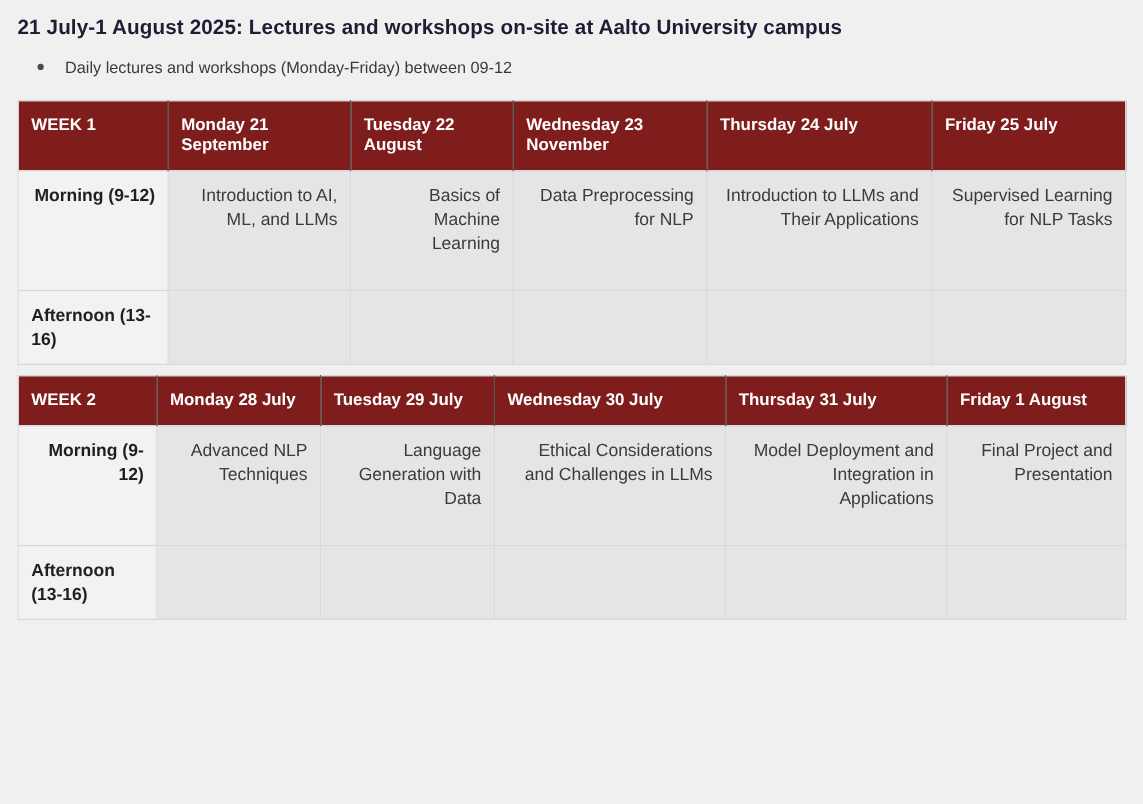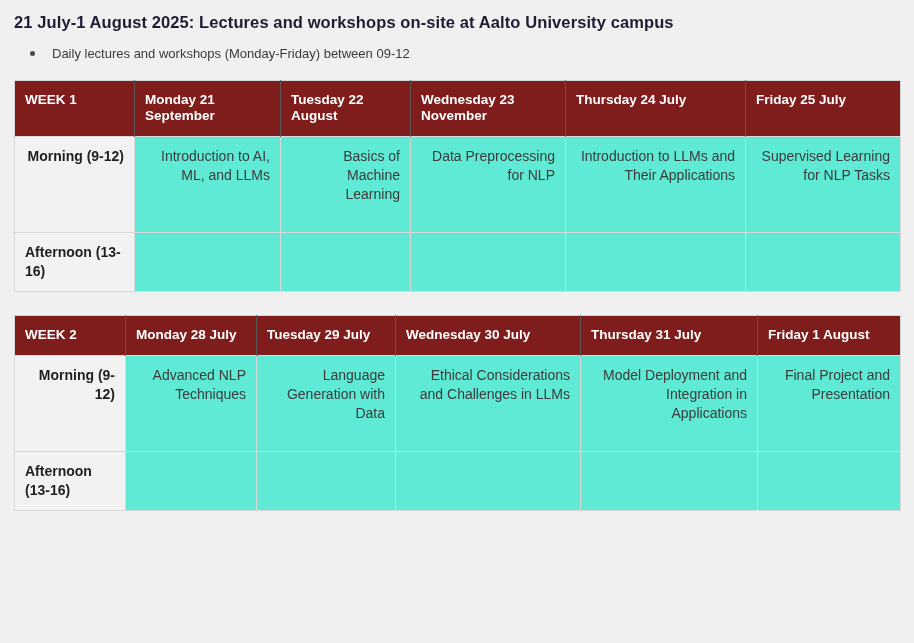--- a/index.html
+++ b/index.html
@@ -75,21 +75,21 @@
   }
   table.schedule thead th:last-child { border-right: none; }
 
   table.schedule tbody td {
     border: 1px solid #d9d9d9;
     padding: 10px 10px 10px 10px;
     font-size: 14px;
     line-height: 19px;
     vertical-align: top;
     color: #3b3b3b;
-    background: #5eead4;
+    background: #e5e5e5;
     box-sizing: border-box;
   }
   table.schedule tbody td.rowhead {
     background: #f2f2f2;
     font-weight: bold;
     color: #1f1f1f;
     font-size: 14px;
     line-height: 19px;
   }
   tr.row-morning td { height: 96px; text-align: right; }
@@ -105,21 +105,21 @@
 
   
   #table-week-2 col.c0 { width: 111px; }
   #table-week-2 col.c1 { width: 131px; }
   #table-week-2 col.c2 { width: 139px; }
   #table-week-2 col.c3 { width: 185px; }
   #table-week-2 col.c4 { width: 177px; }
   #table-week-2 col.c5 { width: 143px; }
 
   .table-block-1 { margin-top: 6px; }
-  .table-block-2 { margin-top: 23px; }
+  .table-block-2 { margin-top: 8px; }
 </style>
 </head>
 <body>
 
 <div class="page">
 
   <h1 class="page-title">21 July-1 August 2025:  Lectures and workshops on-site at Aalto University campus</h1>
 
   <ul class="bullet-list">
     <li>

